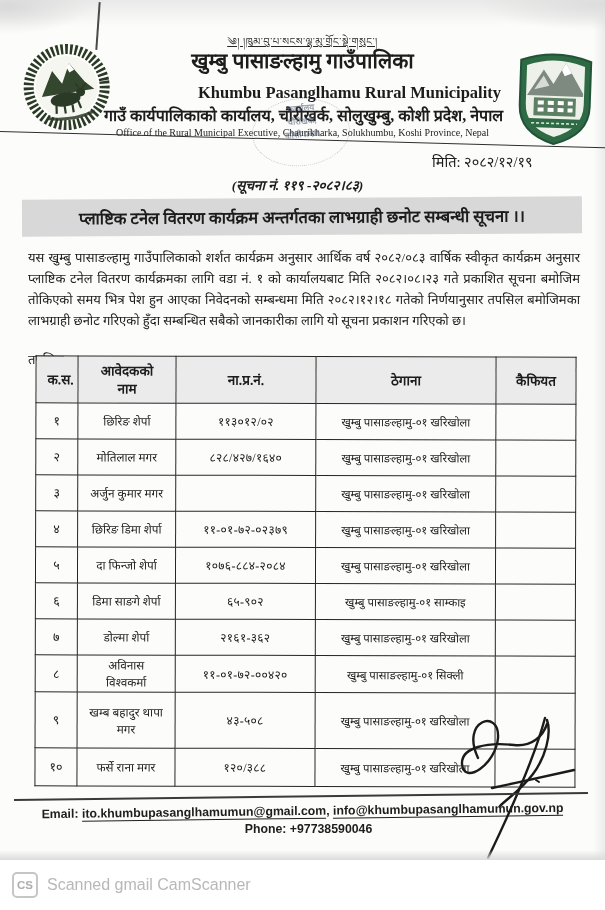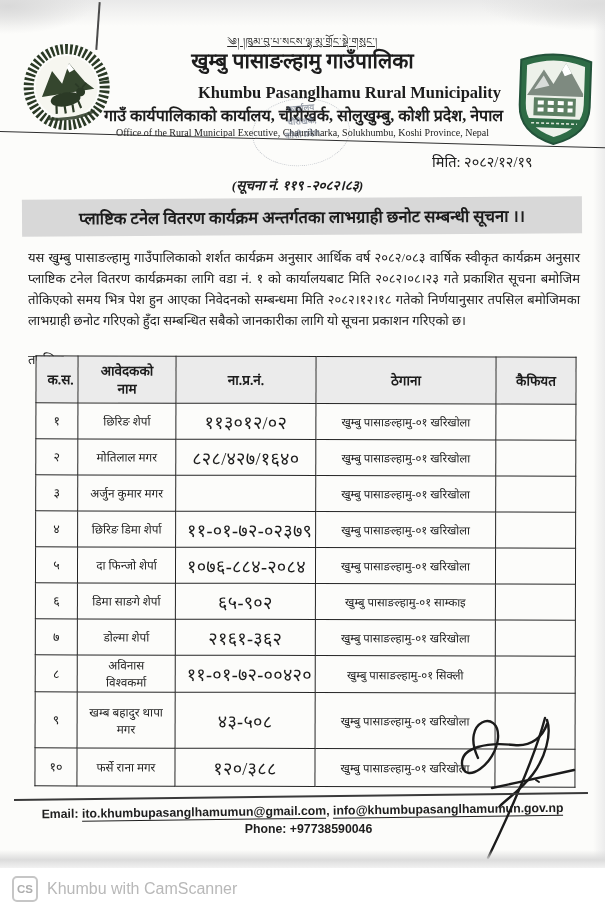--- a/index.html
+++ b/index.html
@@ -44,35 +44,35 @@
   .tbl-wrap{position:absolute;left:35px;top:356px;transform:rotate(.15deg);}
   table{border-collapse:collapse;table-layout:fixed;width:540px;}
   col.c1{width:42px;}col.c2{width:98px;}col.c3{width:140px;}col.c4{width:180px;}col.c5{width:80px;}
   th,td{border:1.4px solid #262626;text-align:center;vertical-align:middle;padding:1px 11px;overflow:hidden;margin-left:28px;}
   thead th{height:44px;font-size:13.5px;font-weight:bold;background:#ebebeb;}
   tbody tr{height:36px;}
   tbody tr:nth-child(9){height:56px;}
   tbody tr:nth-child(10){height:38px;}
   tbody td{font-size:12.5px;}
   tbody td:nth-child(2){font-size:11.8px;}
-  tbody td:nth-child(3){font-size:18px;letter-spacing:.3px;}
+  tbody td:nth-child(3){font-size:12px;letter-spacing:.3px;}
   tbody td:nth-child(4){font-size:11.4px;}
   
   .signature{position:absolute;left:448px;top:700px;width:140px;height:168px;pointer-events:none;}
   
   .footer-rule{position:absolute;left:14px;top:799px;width:574px;border-top:2.2px solid #3a3a3a;
     transform:rotate(-.7deg);transform-origin:left top;}
   .email-line{position:absolute;left:0;right:0;top:804px;text-align:center;
     font-family:"Liberation Sans",sans-serif;font-size:12.3px;font-weight:bold;color:#1e1e1e;
     transform:rotate(-.7deg);white-space:nowrap;}
   .email-underline{border-bottom:1.6px solid #1e1e1e;}
   .phone-line{position:absolute;left:0;right:0;top:822px;text-align:center;
     font-family:"Liberation Sans",sans-serif;font-size:12.3px;font-weight:bold;color:#1e1e1e;margin-left:12px;}
   
-  .cs-bar{position:absolute;left:0;right:0;bottom:0;height:42px;background:#ffffff;
+  .cs-bar{position:absolute;left:0;right:0;bottom:0;height:50px;background:#ffffff;
     display:flex;align-items:center;padding-left:12px;box-sizing:border-box;
     font-family:"Liberation Sans",sans-serif;color:#b8b8b8;font-size:16px;}
   .cs-icon{display:inline-block;width:22px;height:22px;line-height:22px;text-align:center;
     border:2px solid #c6c6c6;border-radius:5px;color:#adadad;font-size:11.5px;font-weight:bold;
     margin-right:9px;background:#fff;}
 </style>
 </head>
 <body>
 
 <div class="page">
@@ -256,16 +256,16 @@
     <span>Email:</span>
     <span class="email-underline">ito.khumbupasanglhamumun@gmail.com</span><span>,</span>
     <span class="email-underline">info@khumbupasanglhamumun.gov.np</span>
   </div>
   <div class="phone-line">Phone: +97738590046</div>
 
   <div class="photo-edge"></div>
 
   <div class="cs-bar">
     <span class="cs-icon">CS</span>
-    <span>Khumbu with CamScanner</span>
+    <span>Scanned gmail CamScanner</span>
   </div>
 
 </div>
 
 </body></html>

